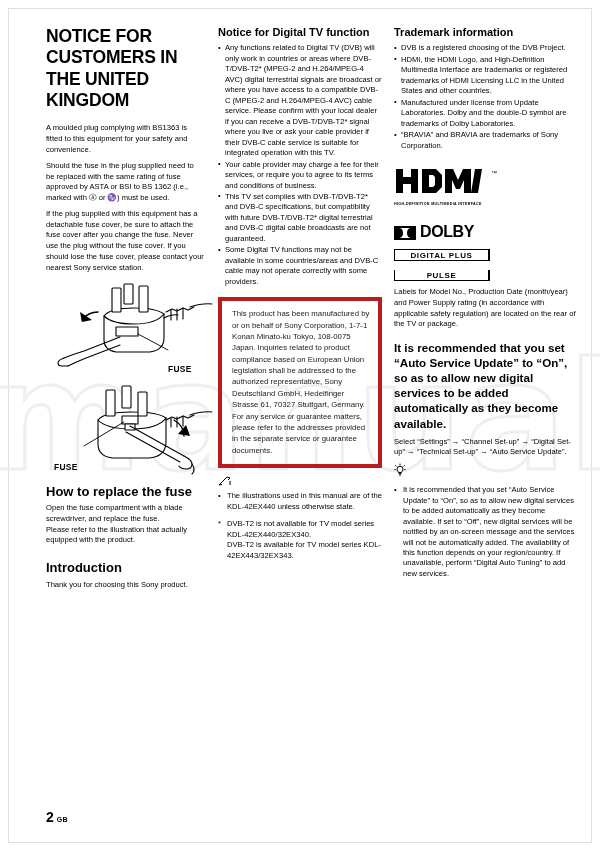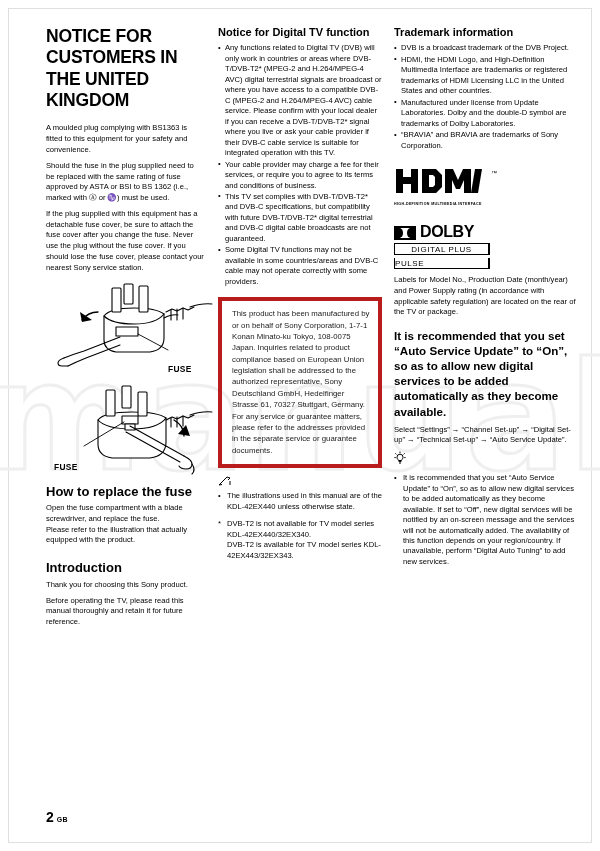--- a/index.html
+++ b/index.html
@@ -181,31 +181,31 @@
   .dolby-word {
     font-size: 16px;
     font-weight: 700;
     letter-spacing: -0.4px;
     line-height: 1;
   }
   .dolby-bar {
     border: 1.4px solid #000;
     border-right: 2px solid #000;
     font-size: 8px;
-    font-weight: 400;
+    font-weight: 700;
     letter-spacing: 0.6px;
     text-align: center;
     padding: 0.5px 0;
-    margin-top: 3px;
+    margin-top: 9px;
     width: 96px;
     box-sizing: border-box;
   }
   .dolby-bar.pulse {
     width: 96px;
-    text-align: left;
+    text-align: center;
     border-top: none;
   }
 
   
   .recommend {
     font-size: 11.6px;
     font-weight: 700;
     line-height: 1.3;
     margin: 10px 0 6px 0;
   }
@@ -323,21 +323,20 @@
         </svg>
         <div class="fuse-label" style="margin-left:8px; margin-top:-16px;">FUSE</div>
       </div>
 
       <h2 class="big" style="margin-top:12px;">How to replace the fuse</h2>
       <p class="body tight">Open the fuse compartment with a blade screwdriver, and replace the fuse.</p>
       <p class="body">Please refer to the illustration that actually equipped with the product.</p>
 
       <h2 class="big" style="margin-top:14px;">Introduction</h2>
       <p class="body">Thank you for choosing this Sony product.</p>
-      <p class="body">Before operating the TV, please read this manual thoroughly and retain it for future reference.</p>
     </div>
 
     <div class="col col-mid">
 
       <h2 class="sec first" style="font-size:11px;">Notice for Digital TV function</h2>
 
       <ul class="bullets">
         <li>Any functions related to Digital TV (DVB) will only work in countries or areas where DVB-T/DVB-T2* (MPEG-2 and H.264/MPEG-4 AVC) digital terrestrial signals are broadcast or where you have access to a compatible DVB-C (MPEG-2 and H.264/MPEG-4 AVC) cable service. Please confirm with your local dealer if you can receive a DVB-T/DVB-T2* signal where you live or ask your cable provider if their DVB-C cable service is suitable for integrated operation with this TV.</li>
         <li>Your cable provider may charge a fee for their services, or require you to agree to its terms and conditions of business.</li>
         <li>This TV set complies with DVB-T/DVB-T2* and DVB-C specifications, but compatibility with future DVB-T/DVB-T2* digital terrestrial and DVB-C digital cable broadcasts are not guaranteed.</li>
@@ -366,21 +365,21 @@
         <span>DVB-T2 is not available for TV model series KDL-42EX440/32EX340.</span><br>
         <span>DVB-T2 is available for TV model series KDL-42EX443/32EX343.</span>
       </div>
     </div>
 
     <div class="col col-right">
 
       <h2 class="sec first" style="font-size:11px;">Trademark information</h2>
 
       <ul class="bullets">
-        <li>DVB is a broadcast trademark of the DVB Project.</li>
+        <li>DVB is a registered choosing of the DVB Project.</li>
         <li>HDMI, the HDMI Logo, and High-Definition Multimedia Interface are trademarks or registered trademarks of HDMI Licensing LLC in the United States and other countries.</li>
         <li>Manufactured under license from Update Laboratories. Dolby and the double-D symbol are trademarks of Dolby Laboratories.</li>
         <li>“BRAVIA” and BRAVIA are trademarks of Sony Corporation.</li>
       </ul>
 
       <div class="hdmi-logo">
         <svg width="112" height="30" viewBox="0 0 112 30">
           <g fill="#000">
 
             <path d="M2 2 h7 v8 h8 V2 h7 v24 h-7 v-9 h-8 v9 H2 Z"></path>

